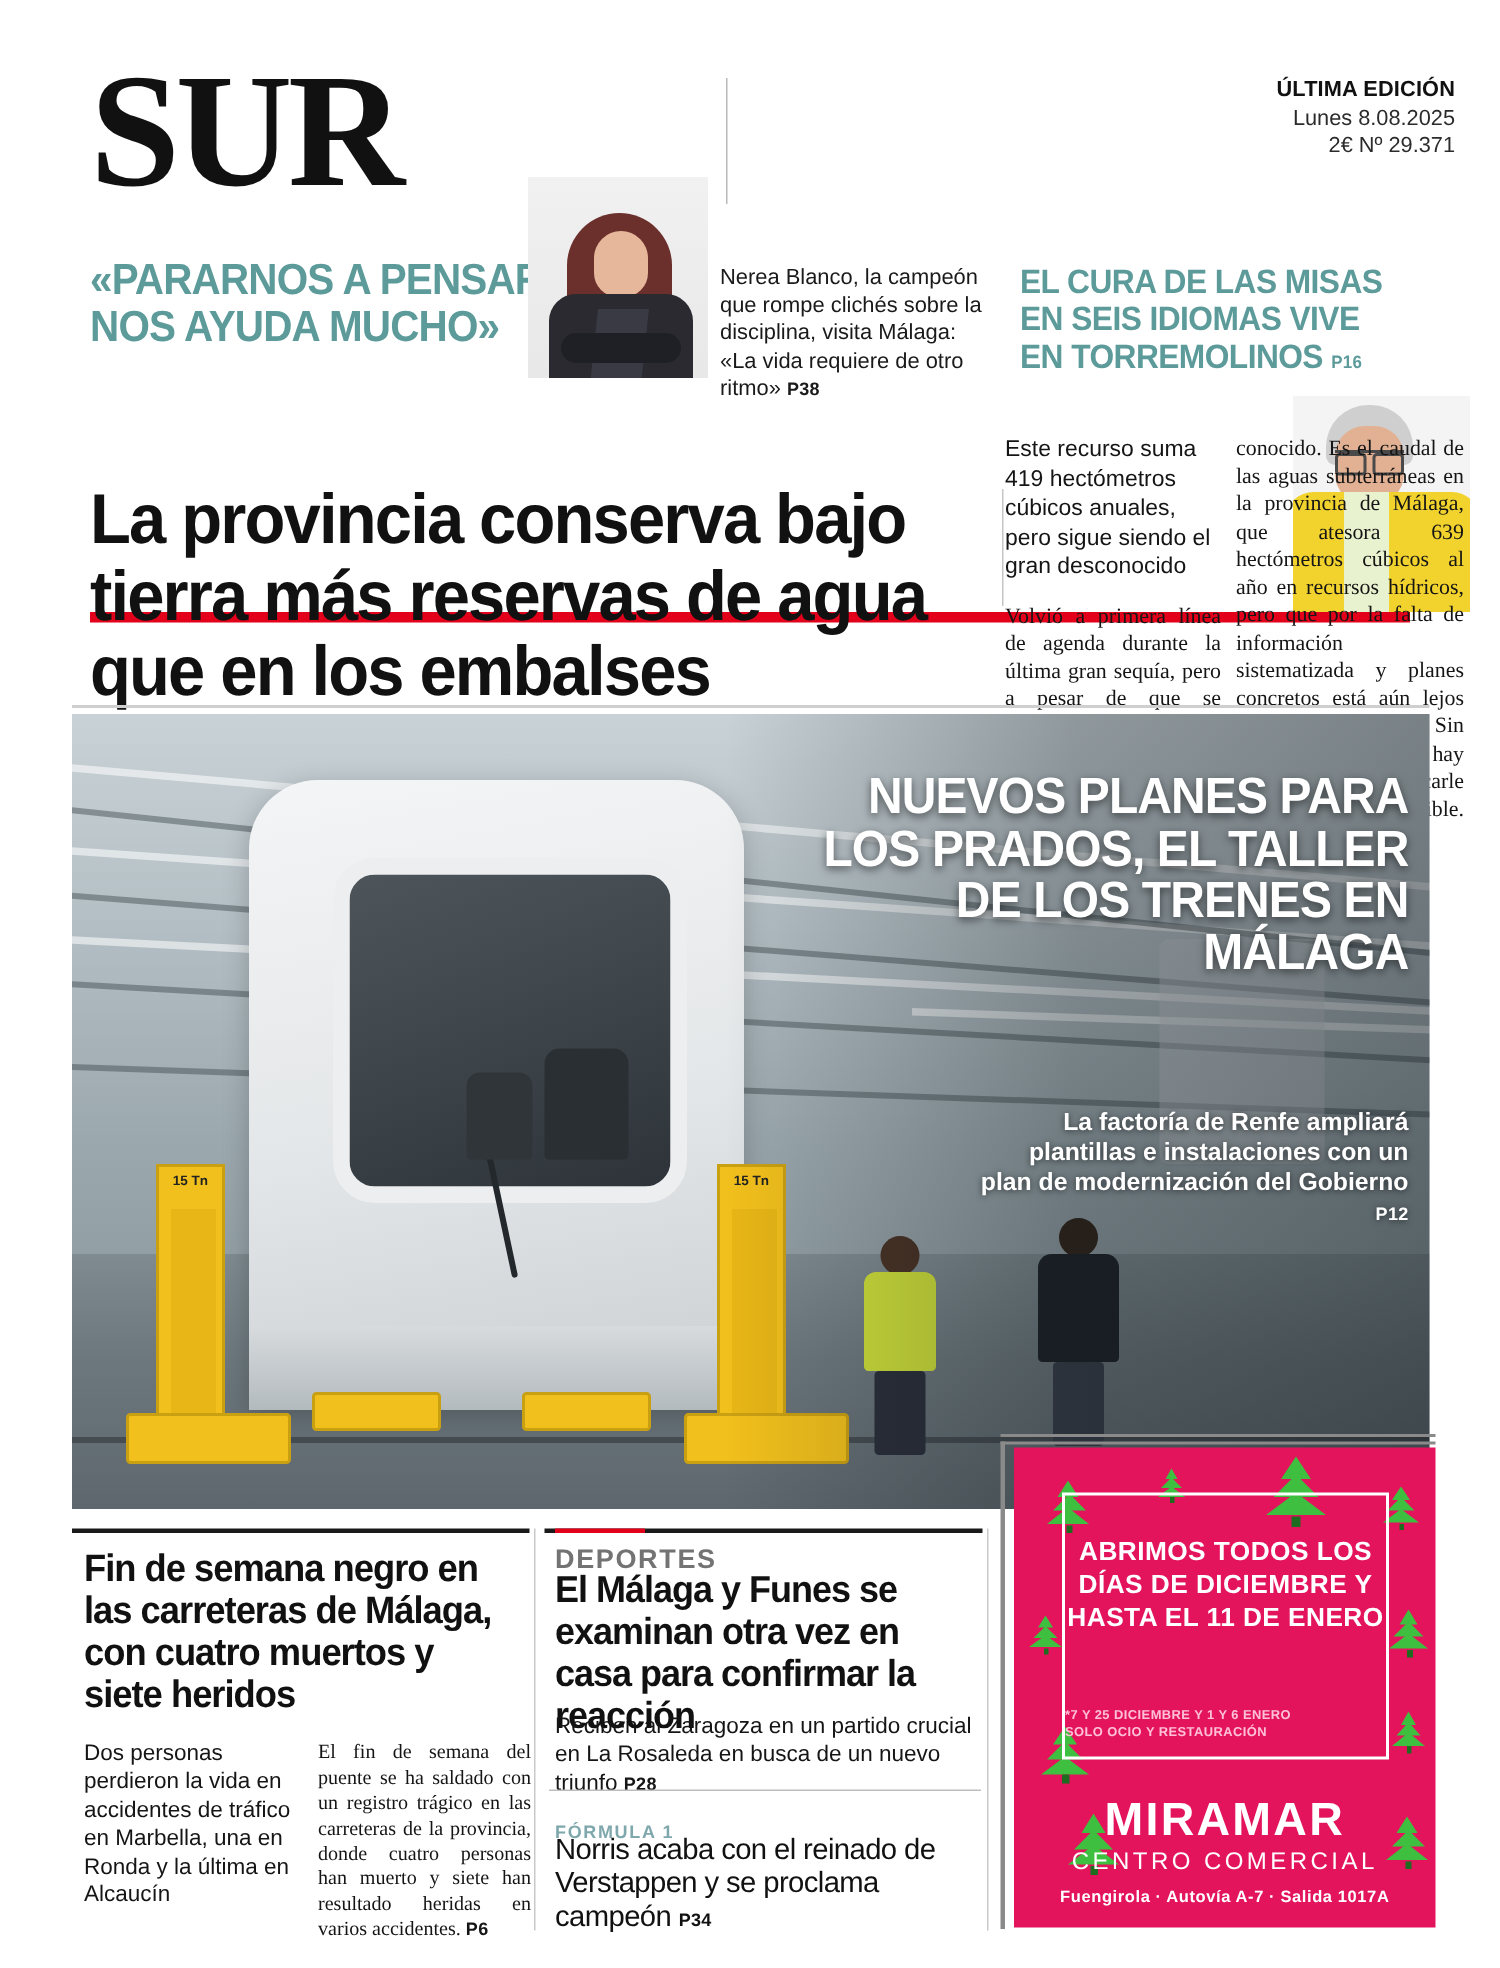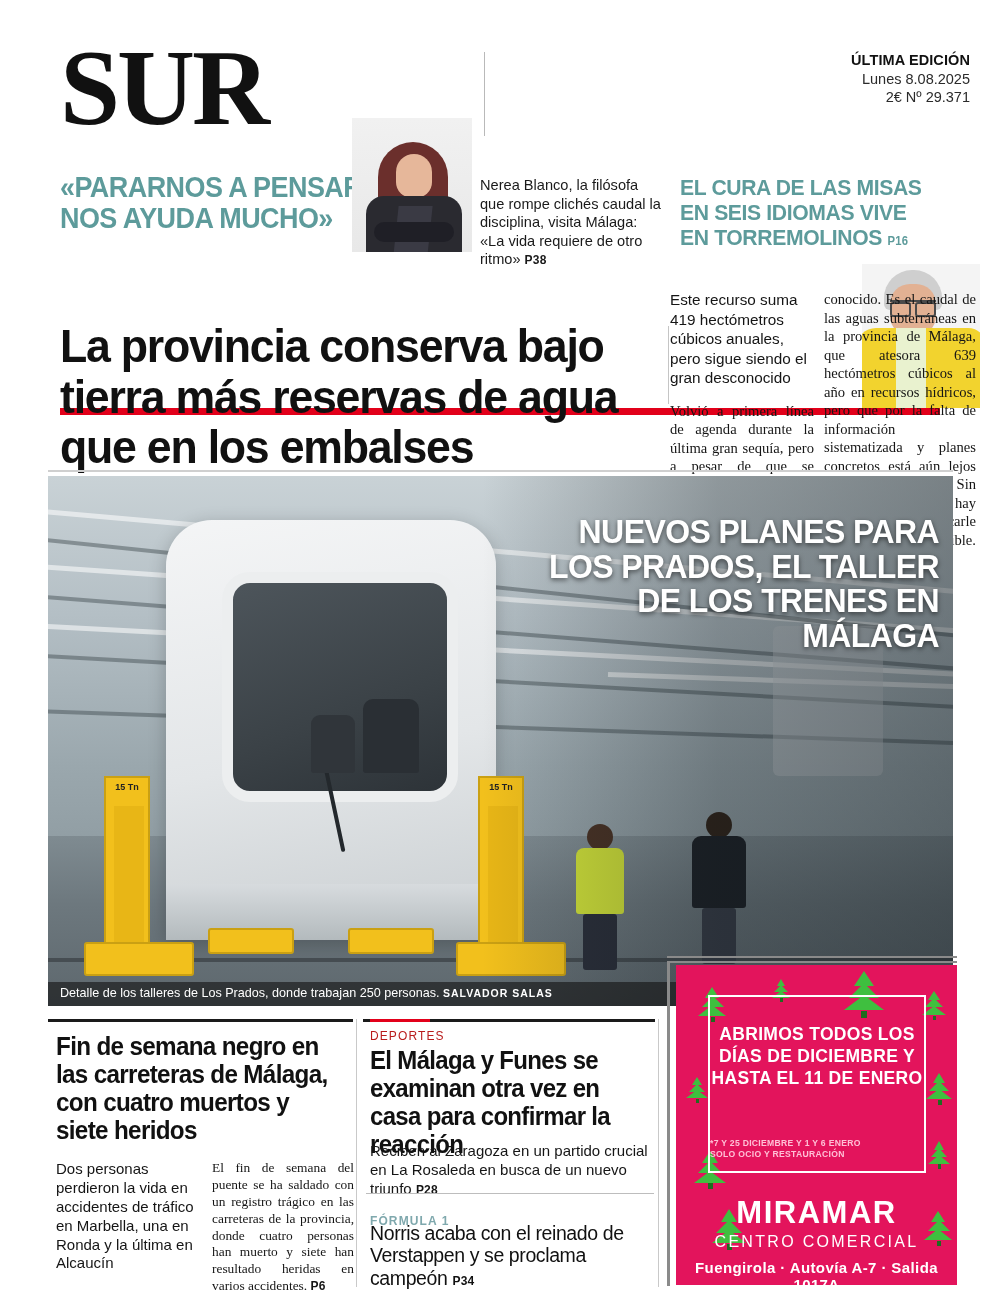--- a/index.html
+++ b/index.html
@@ -155,21 +155,21 @@
   .story-left{position:absolute;left:56px;top:1032px;width:292px;}
   .story-left h2{
     margin:0;font-size:25.5px;font-weight:700;line-height:1.1;color:#111;letter-spacing:-.7px;
     transform:scaleX(.95);transform-origin:left top;
   }
   .sl-cols{position:absolute;left:56px;top:1160px;width:298px;display:flex;gap:12px;}
   .sl-stand{width:144px;font-size:15px;line-height:1.26;color:#151515;}
   .sl-body{width:142px;font-family:"Liberation Serif",serif;font-size:13.4px;line-height:1.26;color:#151515;text-align:justify;}
 
   .dep-tagbar{position:absolute;left:370px;top:1019px;width:60px;height:3px;background:#e2001a;}
-  .dep-tag{position:absolute;left:370px;top:1029px;font-size:12px;font-weight:400;letter-spacing:1.1px;color:#b91c1c;}
+  .dep-tag{position:absolute;left:370px;top:1029px;font-size:18px;font-weight:700;letter-spacing:1.1px;color:#737373;}
   .story-mid{position:absolute;left:370px;top:1046px;width:280px;}
   .story-mid h2{
     margin:0;font-size:25px;font-weight:700;line-height:1.12;color:#111;letter-spacing:-.7px;
     transform:scaleX(.96);transform-origin:left top;
   }
   .mid-sub{position:absolute;left:370px;top:1141px;width:282px;font-size:15px;line-height:1.27;color:#151515;}
   .mid-hr{position:absolute;left:366px;top:1193px;width:288px;height:1px;background:#bdbdbd;}
   .f1-tag{position:absolute;left:370px;top:1214px;font-size:12px;font-weight:700;letter-spacing:1.1px;color:#7fa8ad;}
   .f1-head{position:absolute;left:370px;top:1222px;width:286px;font-size:19.5px;font-weight:400;line-height:1.15;color:#111;letter-spacing:-.4px;}
 
@@ -189,21 +189,21 @@
   }
   .ad-note{
     position:absolute;left:0;right:0;bottom:10px;text-align:left;color:#ffc0d6;
     font-size:8.6px;font-weight:700;line-height:1.35;letter-spacing:.3px;
   }
   .ad-brand{position:absolute;left:0;right:0;top:230px;text-align:center;color:#fff;
     font-size:31px;font-weight:700;letter-spacing:1.5px;}
   .ad-brand-sub{position:absolute;left:0;right:0;top:268px;text-align:center;color:#fff;
     font-size:16px;font-weight:400;letter-spacing:2.3px;}
   .ad-addr{position:absolute;left:0;right:0;top:294px;text-align:center;color:#fff;
-    font-size:15px;font-weight:700;letter-spacing:.4px;}
+    font-size:11px;font-weight:700;letter-spacing:.4px;}
 </style>
 </head>
 <body>
 
 <div class="page">
 
   <div class="masthead">
     <div class="logo-sur">SUR</div>
     <div class="logo-divider"></div>
     <div class="mast-edition">
@@ -227,21 +227,21 @@
       <div class="pp2-bg"></div>
       <div class="pp2-hair"></div>
         <div class="pp2-face"></div>
         <div class="pp2-glass"></div>
       <div class="pp2-robe"></div>
     </div>
     <div class="promo-rule"></div>
   </div>
 
   <div class="promo-left-text">
-    <span>Nerea Blanco, la filósofa que rompe clichés caudal la disciplina, visita Málaga: «La vida requiere de otro ritmo»</span>
+    <span>Nerea Blanco, la campeón que rompe clichés sobre la disciplina, visita Málaga: «La vida requiere de otro ritmo»</span>
     <span class="pg">P38</span>
   </div>
   <div class="promo-right-title">
     <span>EL CURA DE LAS MISAS EN SEIS IDIOMAS VIVE EN TORREMOLINOS</span>
     <span class="pg">P16</span>
   </div>
 
   <div class="lead">
     <h1 class="lead-head">La provincia conserva bajo tierra más reservas de agua que en los embalses</h1>
     <div class="lead-col1">
@@ -298,25 +298,25 @@
       </div>
       <div class="person" style="left:644px;top:336px;">
         <div class="p-head" style="background:#33261c;"></div>
           <div class="p-torso-dark"></div>
         <div class="p-legs" style="background:#3a3f4a;"></div>
       </div>
     </div>
     <div class="photo-vignette"></div>
 
     <div class="photo-kicker">NUEVOS PLANES PARA LOS PRADOS, EL  TALLER DE LOS TRENES EN MÁLAGA</div>
-
-    <div class="caption-bar">
-      <span>Detalle de los talleres de Los Prados, donde trabajan 250 personas.</span>
-      <span class="caption-credit">SALVADOR SALAS</span>
-    </div>
+    <div class="photo-deck">
+      <span>La factoría de Renfe ampliará plantillas e instalaciones con un plan de modernización del Gobierno</span>
+      <span class="pg">P12</span>
+    </div>
+
   </div>
 
   <div class="low-rule-a"></div>
   <div class="low-rule-b"></div>
   <div class="vdiv1"></div>
   <div class="vdiv2"></div>
 
   <div class="story-left">
     <h2>Fin de semana negro en las carreteras de Málaga, con cuatro muertos y siete heridos</h2>
   </div>

